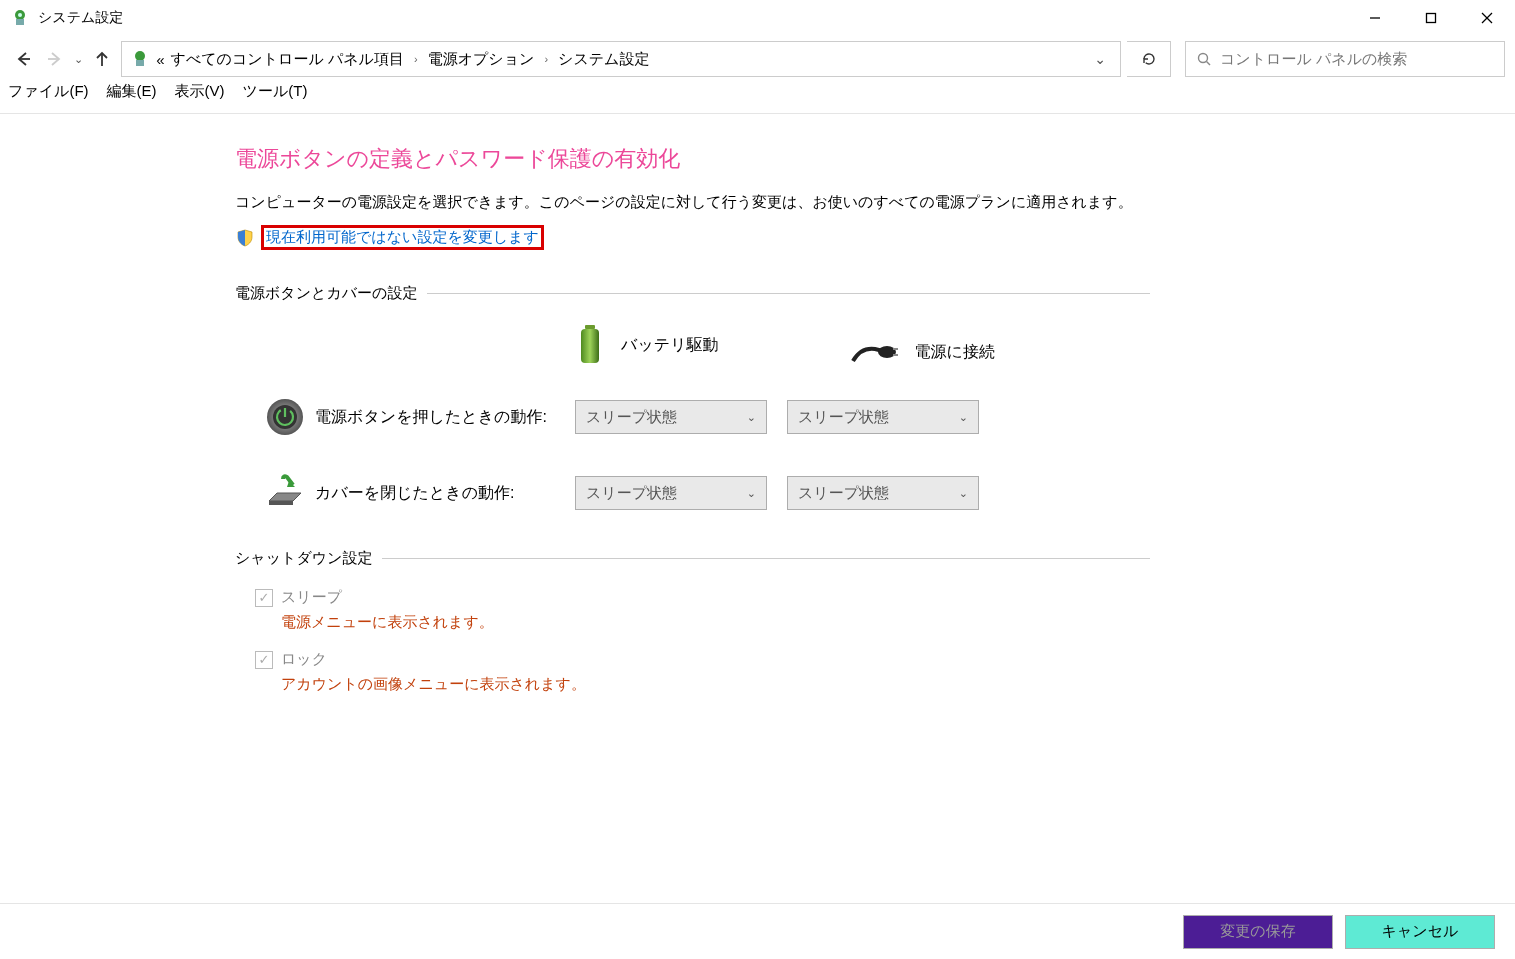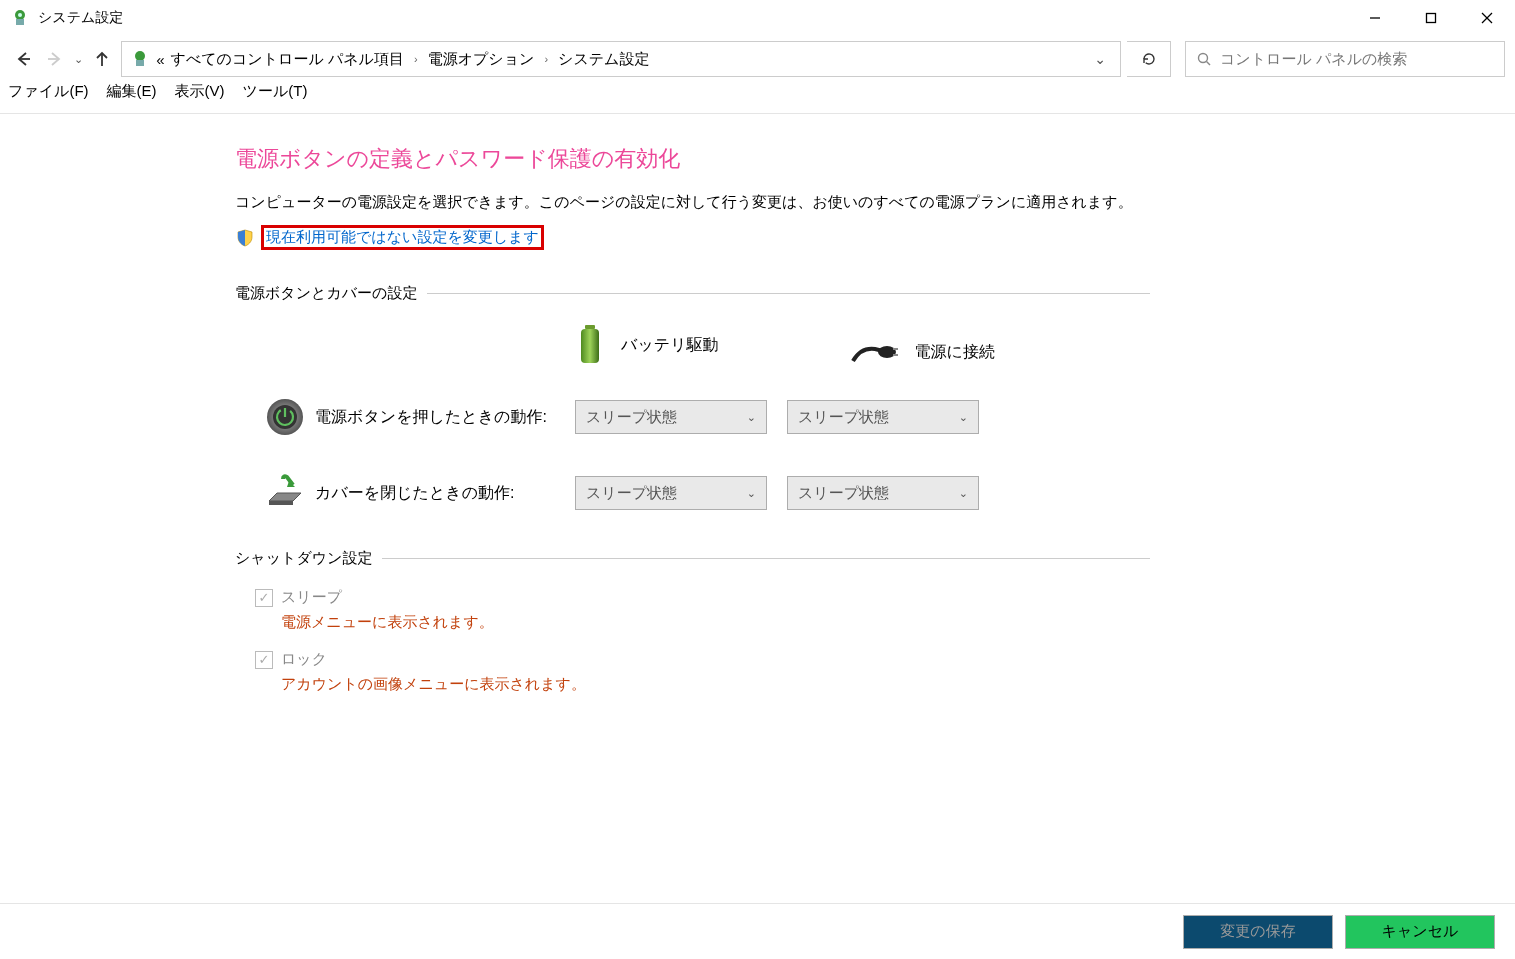--- a/index.html
+++ b/index.html
@@ -42,22 +42,22 @@
   .power-row .label-cell{width:260px;font-size:16px}
   .power-row .combo{width:192px;height:34px;border:1px solid #adadad;background:#e9e9e9;display:flex;align-items:center;padding:0 10px;font-size:15px;margin-right:20px;position:relative;color:#555}
   .power-row .combo .dd{position:absolute;right:10px;font-size:11px;color:#555}
   
   .sd-item{margin-left:20px;margin-bottom:18px}
   .sd-item .top{display:flex;align-items:center;gap:8px;color:#888;font-size:15px}
   .sd-item .cb{width:18px;height:18px;border:1px solid #bbb;display:flex;align-items:center;justify-content:center;color:#aaa;font-size:13px}
   .sd-item .desc{margin-left:26px;margin-top:6px;font-size:15px;color:#c2410c}
   
   .footer{position:absolute;bottom:0;left:0;right:0;height:56px;border-top:1px solid #e5e5e5;display:flex;align-items:center;justify-content:flex-end;padding:0 20px;gap:12px}
-  .footer .btn{min-width:150px;height:34px;border:1px solid #adadad;background:#22c55e;display:flex;align-items:center;justify-content:center;font-size:15px}
-  .footer .btn.disabled{color:#999;background:#0c4a6e}
+  .footer .btn{min-width:150px;height:34px;border:1px solid #adadad;background:#5eead4;display:flex;align-items:center;justify-content:center;font-size:15px}
+  .footer .btn.disabled{color:#999;background:#4c1d95}
   
   svg{display:block}
 </style>
 </head>
 <body>
 
 <div class="titlebar">
   <span>
     <svg width="20" height="20" viewBox="0 0 20 20">
         <circle cx="10" cy="7" r="5" fill="#3b9a3b"></circle>

